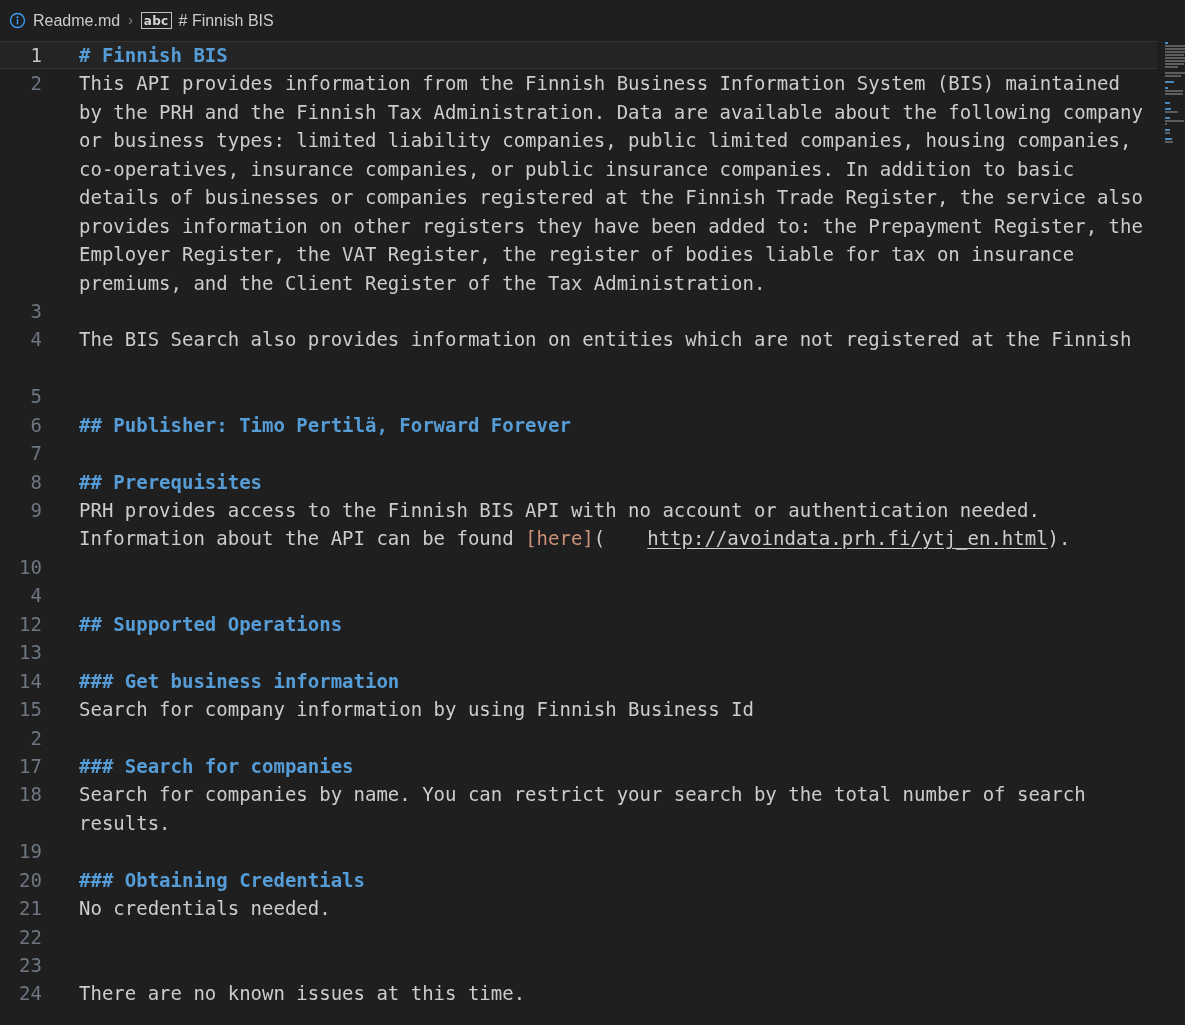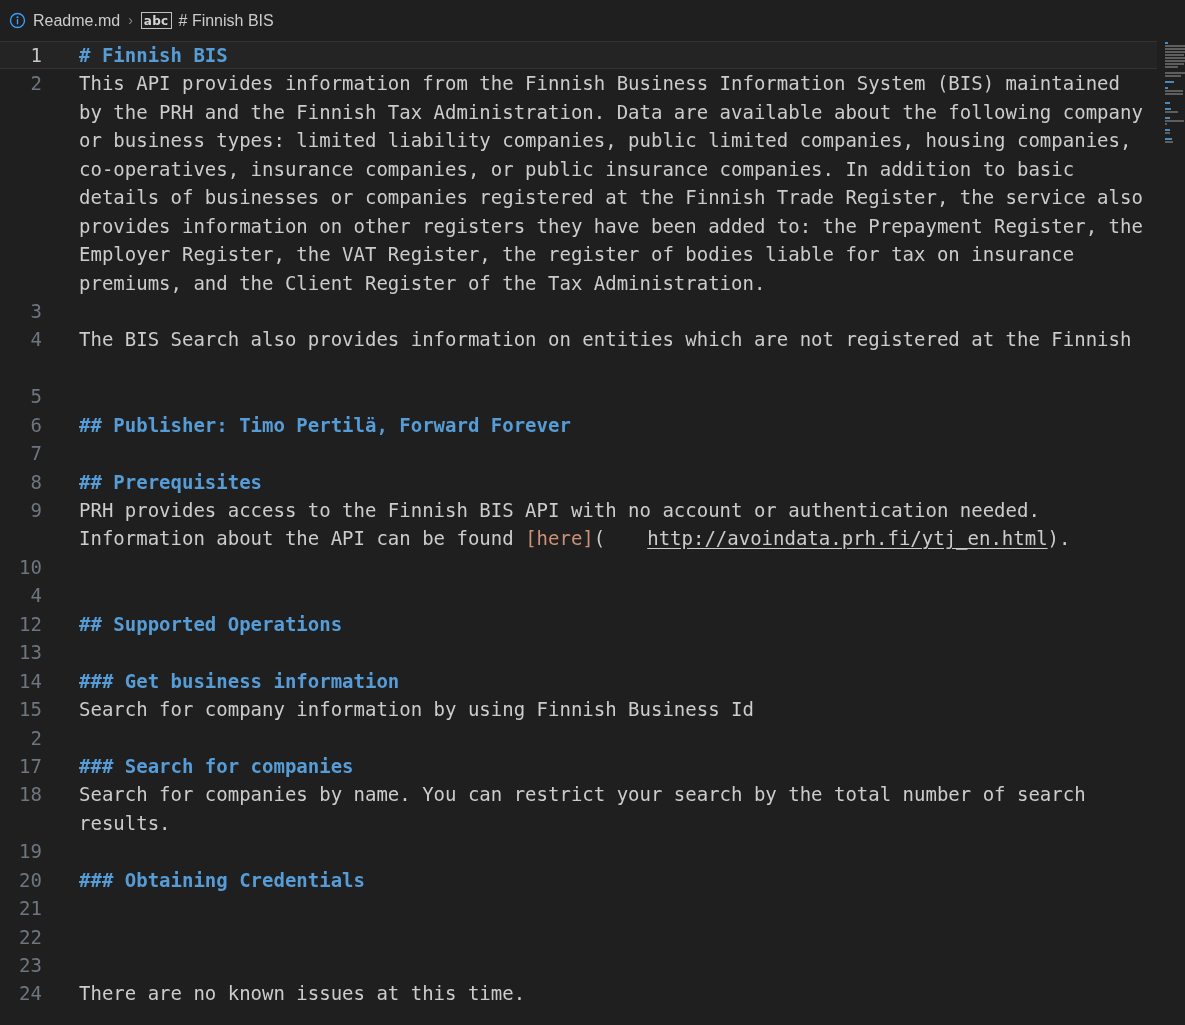--- a/index.html
+++ b/index.html
@@ -97,21 +97,21 @@
         <div class="vline"><span class="gutter">12</span><span class="content"><span class="seg-h">## Supported Operations</span></span></div>
         <div class="vline"><span class="gutter">13</span><span class="content"></span></div>
         <div class="vline"><span class="gutter">14</span><span class="content"><span class="seg-h">### Get business information</span></span></div>
         <div class="vline"><span class="gutter">15</span><span class="content"><span class="seg-t">Search for company information by using Finnish Business Id</span></span></div>
         <div class="vline"><span class="gutter">2</span><span class="content"></span></div>
         <div class="vline"><span class="gutter">17</span><span class="content"><span class="seg-h">### Search for companies</span></span></div>
         <div class="vline"><span class="gutter">18</span><span class="content"><span class="seg-t">Search for companies by name. You can restrict your search by the total number of search</span></span></div>
         <div class="vline"><span class="gutter"></span><span class="content"><span class="seg-t">results.</span></span></div>
         <div class="vline"><span class="gutter">19</span><span class="content"></span></div>
         <div class="vline"><span class="gutter">20</span><span class="content"><span class="seg-h">### Obtaining Credentials</span></span></div>
-        <div class="vline"><span class="gutter">21</span></div>
+        <div class="vline"><span class="gutter">21</span><span class="content"><span class="seg-t">No credentials needed.</span></span></div>
         <div class="vline"><span class="gutter">22</span><span class="content"></span></div>
         <div class="vline"><span class="gutter">23</span></div>
         <div class="vline"><span class="gutter">24</span><span class="content"><span class="seg-t">There are no known issues at this time.</span></span></div>
       </div>
     <div class="minimap" id="minimap">
         <div class="mm-row">
           <div class="mm-bar mm-h" style="width: 2.795px;"></div>
         </div>
         <div class="mm-row">
           <div class="mm-bar mm-t" style="width: 19.565px;"></div>

